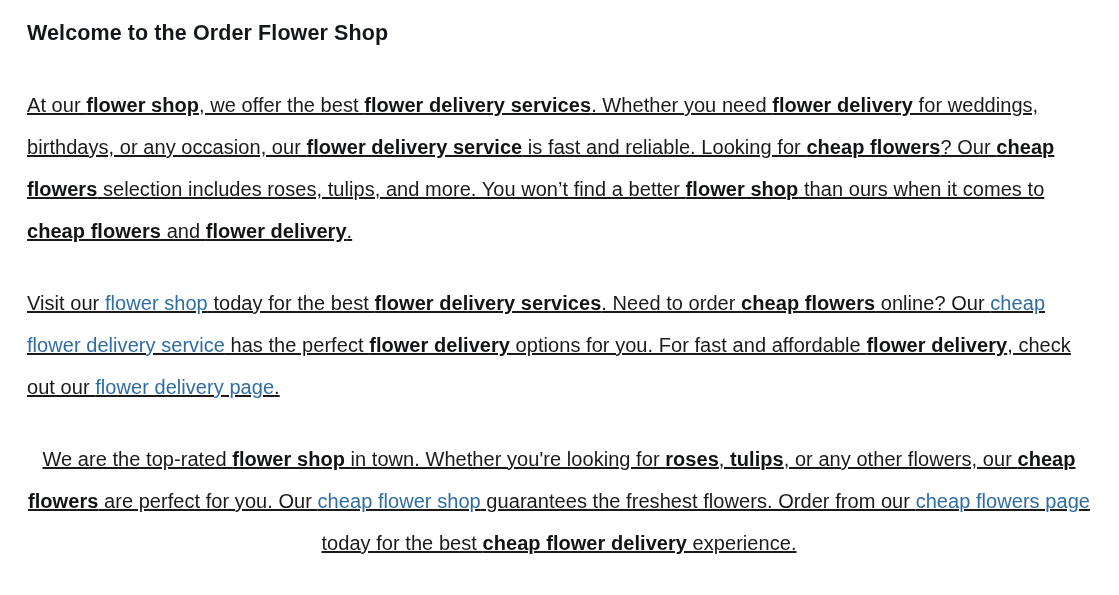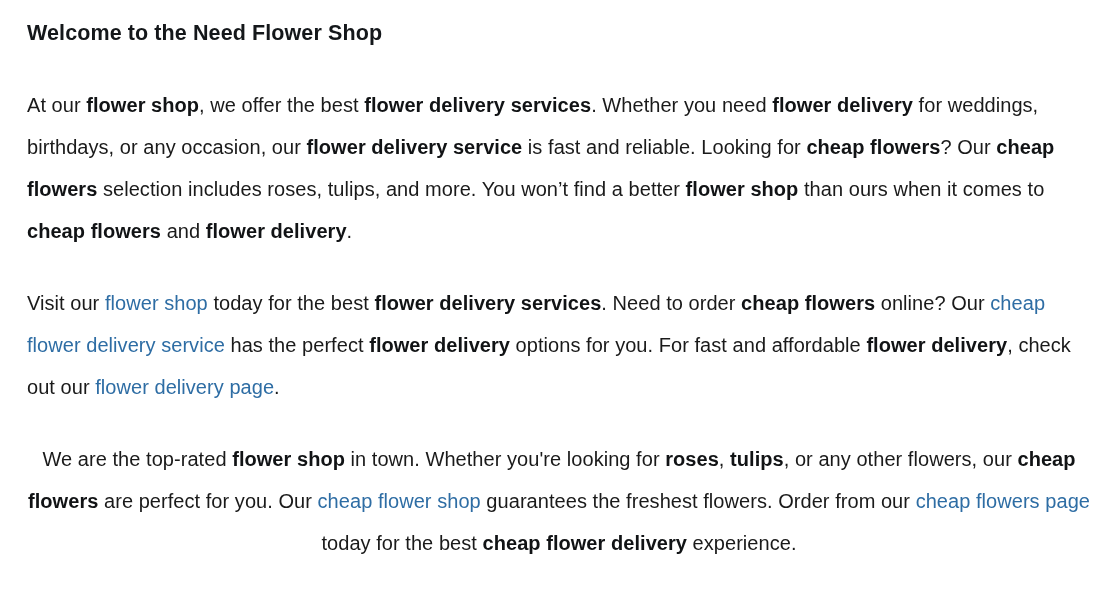--- a/index.html
+++ b/index.html
@@ -34,40 +34,41 @@
   }
   p.body-para {
     margin: 0;
     padding: 0;
     font-size: 20px;
     line-height: 42px;
     font-weight: normal;
     color: #1a1a1a;
     letter-spacing: 0.05px;
     max-width: 1065px;
+    text-decoration: underline;
   }
   p.para-1 { margin-top: 37px; }
   p.para-2 { margin-top: 30px; }
   p.para-3 { margin-top: 30px; text-align: center; }
   b.kw {
     font-weight: bold;
     color: #111315;
   }
   a.inline-link {
     color: #2e6da4;
     font-weight: normal;
     text-decoration: none;
   }
 </style>
 </head>
 <body>
 
 <div class="page">
 
-  <h1 class="page-heading">Welcome to the Need Flower Shop</h1>
+  <h1 class="page-heading">Welcome to the Order Flower Shop</h1>
 
   <p class="body-para para-1"><span>At our </span><b class="kw">flower shop</b><span>, we offer the best </span><b class="kw">flower delivery services</b><span>. Whether you need </span><b class="kw">flower delivery</b><span> for weddings, birthdays, or any occasion, our </span><b class="kw">flower delivery service</b><span> is fast and reliable. Looking for </span><b class="kw">cheap flowers</b><span>? Our </span><b class="kw">cheap flowers</b><span> selection includes roses, tulips, and more. You won’t find a better </span><b class="kw">flower shop</b><span> than ours when it comes to </span><b class="kw">cheap flowers</b><span> and </span><b class="kw">flower delivery</b><span>.</span></p>
 
   <p class="body-para para-2"><span>Visit our </span><a class="inline-link" href="#">flower shop</a><span> today for the best </span><b class="kw">flower delivery services</b><span>. Need to order </span><b class="kw">cheap flowers</b><span> online? Our </span><a class="inline-link" href="#">cheap flower delivery service</a><span> has the perfect </span><b class="kw">flower delivery</b><span> options for you. For fast and affordable </span><b class="kw">flower delivery</b><span>, check out our </span><a class="inline-link" href="#">flower delivery page</a><span>.</span></p>
 
   <p class="body-para para-3"><span>We are the top-rated </span><b class="kw">flower shop</b><span> in town. Whether you're looking for </span><b class="kw">roses</b><span>, </span><b class="kw">tulips</b><span>, or any other flowers, our </span><b class="kw">cheap flowers</b><span> are perfect for you. Our </span><a class="inline-link" href="#">cheap flower shop</a><span> guarantees the freshest flowers. Order from our </span><a class="inline-link" href="#">cheap flowers page</a><span> today for the best </span><b class="kw">cheap flower delivery</b><span> experience.</span></p>
 
 </div>
 
 </body></html>

